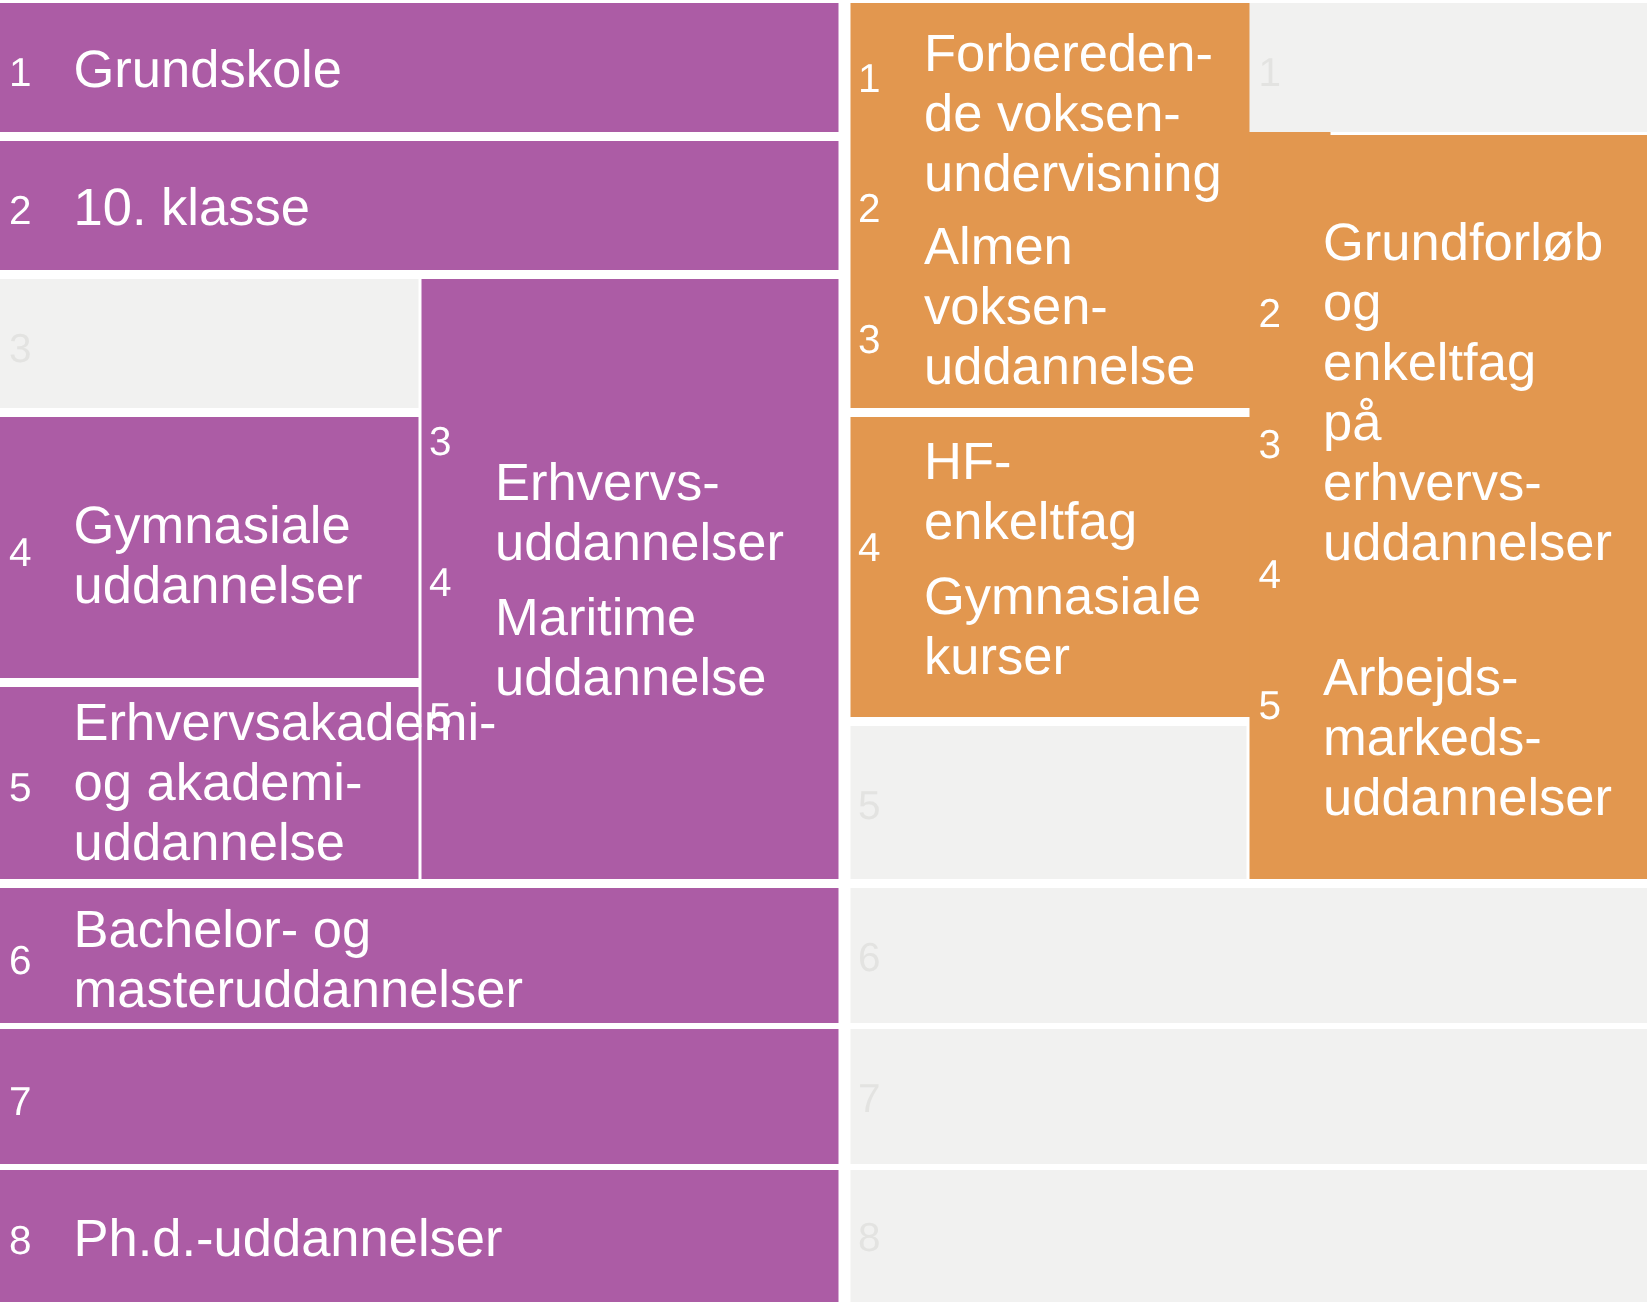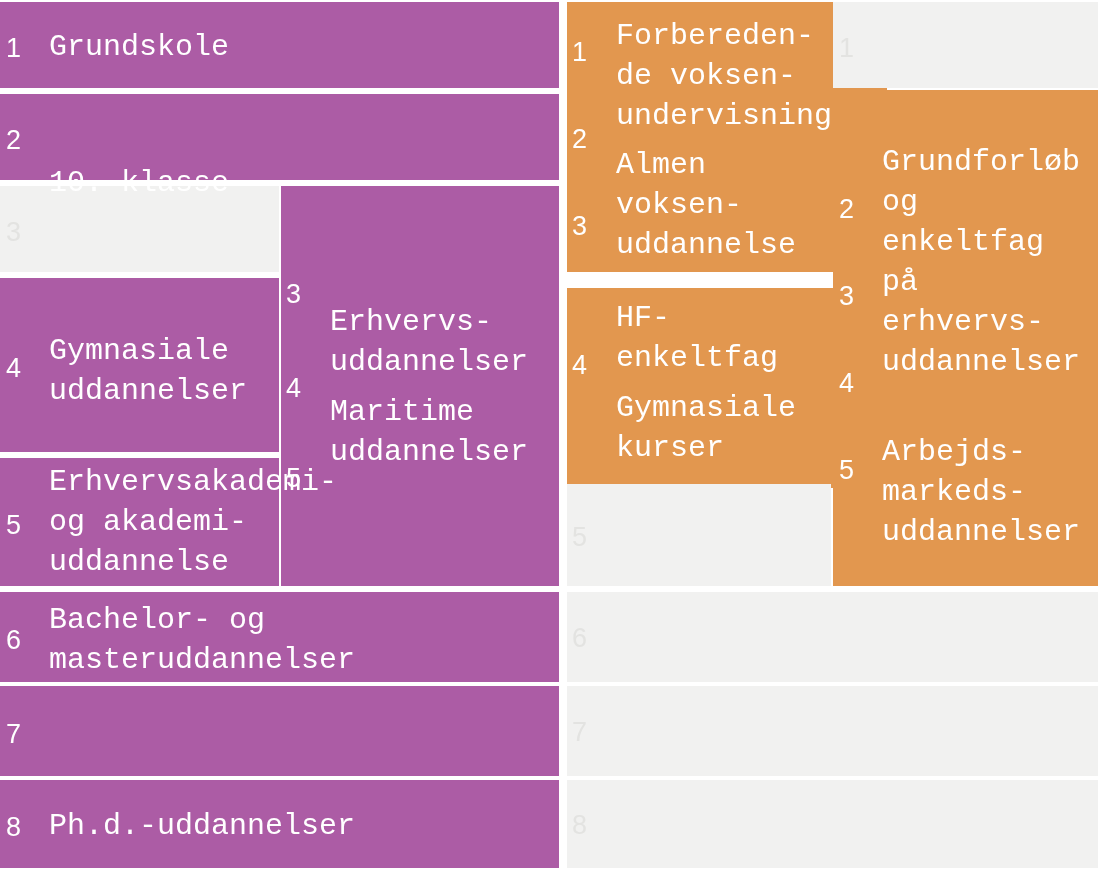--- a/index.html
+++ b/index.html
@@ -37,41 +37,40 @@
     color: #ffffff;
     z-index: 4;
     pointer-events: none;
     user-select: none;
   }
   .lvl.dim { color: #e3e3e1; }
 
   
   .label {
     position: absolute;
-    font-size: 30px;
+    font-size: 35px;
     line-height: 40px;
     color: #ffffff;
     white-space: pre;
     z-index: 3;
-    font-family: Liberation Mono, monospace;
   }
 </style>
 </head>
 <body>
 
 <div id="framework">
 
   <div class="blk purple" style="left:0px; top:2px; width:559px; height:86px;">
     <span class="lvl" style="left:6px; top:33px;">1</span>
     <span class="label" style="left:49px; top:25px;">Grundskole</span>
   </div>
 
   <div class="blk purple" style="left:0px; top:94px; width:559px; height:86px;">
     <span class="lvl" style="left:6px; top:33px;">2</span>
-    <span class="label" style="left:49px; top:25px;margin-top:44px;">10. klasse</span>
+    <span class="label" style="left:49px; top:25px;">10. klasse</span>
   </div>
 
   <div class="blk empty" style="left:0px; top:186px; width:279px; height:86px;">
     <span class="lvl dim" style="left:6px; top:33px;">3</span>
   </div>
 
   <div class="blk purple" style="left:0px; top:278px; width:279px; height:174px;">
     <span class="lvl" style="left:6px; top:77px;">4</span>
     <span class="label" style="left:49px; top:53px;">Gymnasiale
 uddannelser</span>
@@ -96,39 +95,39 @@
 
   <div class="blk purple" style="left:0px; top:780px; width:559px; height:88px;">
     <span class="lvl" style="left:6px; top:34px;">8</span>
     <span class="label" style="left:49px; top:26px;">Ph.d.-uddannelser</span>
   </div>
 
   <div class="blk purple" style="left:281px; top:186px; width:278px; height:400px;">
     <span class="label" style="left:49px; top:116px;">Erhvervs-
 uddannelser</span>
     <span class="label" style="left:49px; top:206px;">Maritime
-uddannelser</span>
+uddannelse</span>
   </div>
   <span class="lvl" style="left:286px; top:281px;">3</span>
   <span class="lvl" style="left:286px; top:375px;">4</span>
   <span class="lvl" style="left:286px; top:465px;">5</span>
 
   <div class="blk orange" style="left:567px; top:2px; width:320px; height:270px;">
     <span class="label" style="left:49px; top:14px;">Forbereden-
 de voksen-
 undervisning</span>
     <span class="label" style="left:49px; top:143px;">Almen
 voksen-
 uddannelse</span>
   </div>
   <span class="lvl" style="left:572px; top:39px;">1</span>
   <span class="lvl" style="left:572px; top:126px;">2</span>
   <span class="lvl" style="left:572px; top:213px;">3</span>
 
-  <div class="blk orange" style="left:567px; top:288px; width:316px; height:200px;">
+  <div class="blk orange" style="left:567px; top:278px; width:316px; height:200px;">
     <span class="label" style="left:49px; top:10px;">HF-
 enkeltfag</span>
     <span class="label" style="left:49px; top:100px;">Gymnasiale
 kurser</span>
   </div>
   <span class="lvl" style="left:572px; top:352px;">4</span>
 
   <div class="blk empty" style="left:567px; top:484px; width:264px; height:102px;">
     <span class="lvl dim" style="left:5px; top:40px;">5</span>
   </div>

